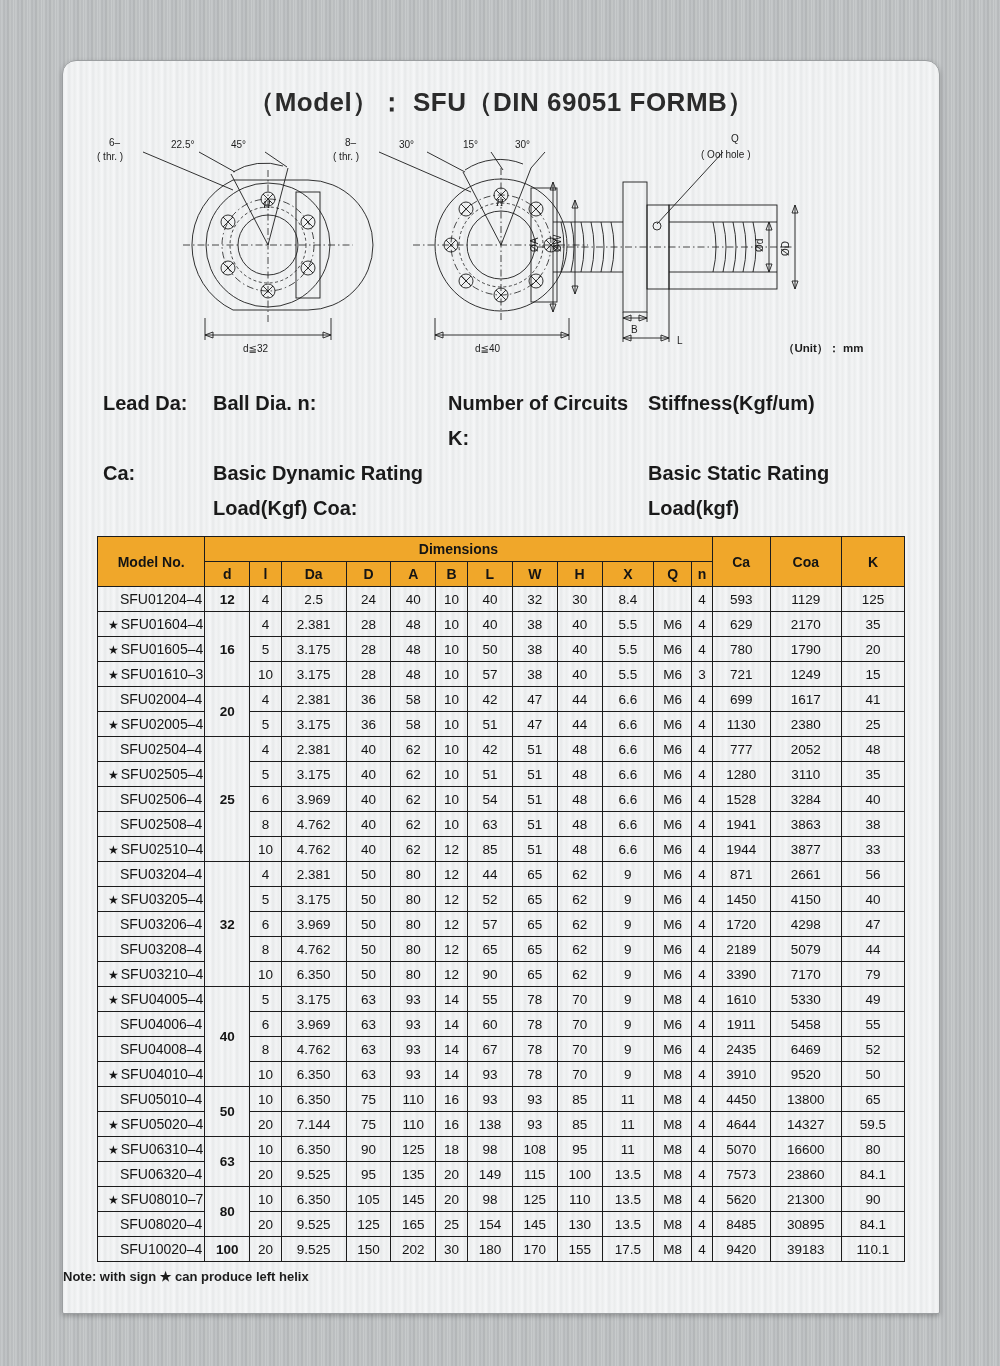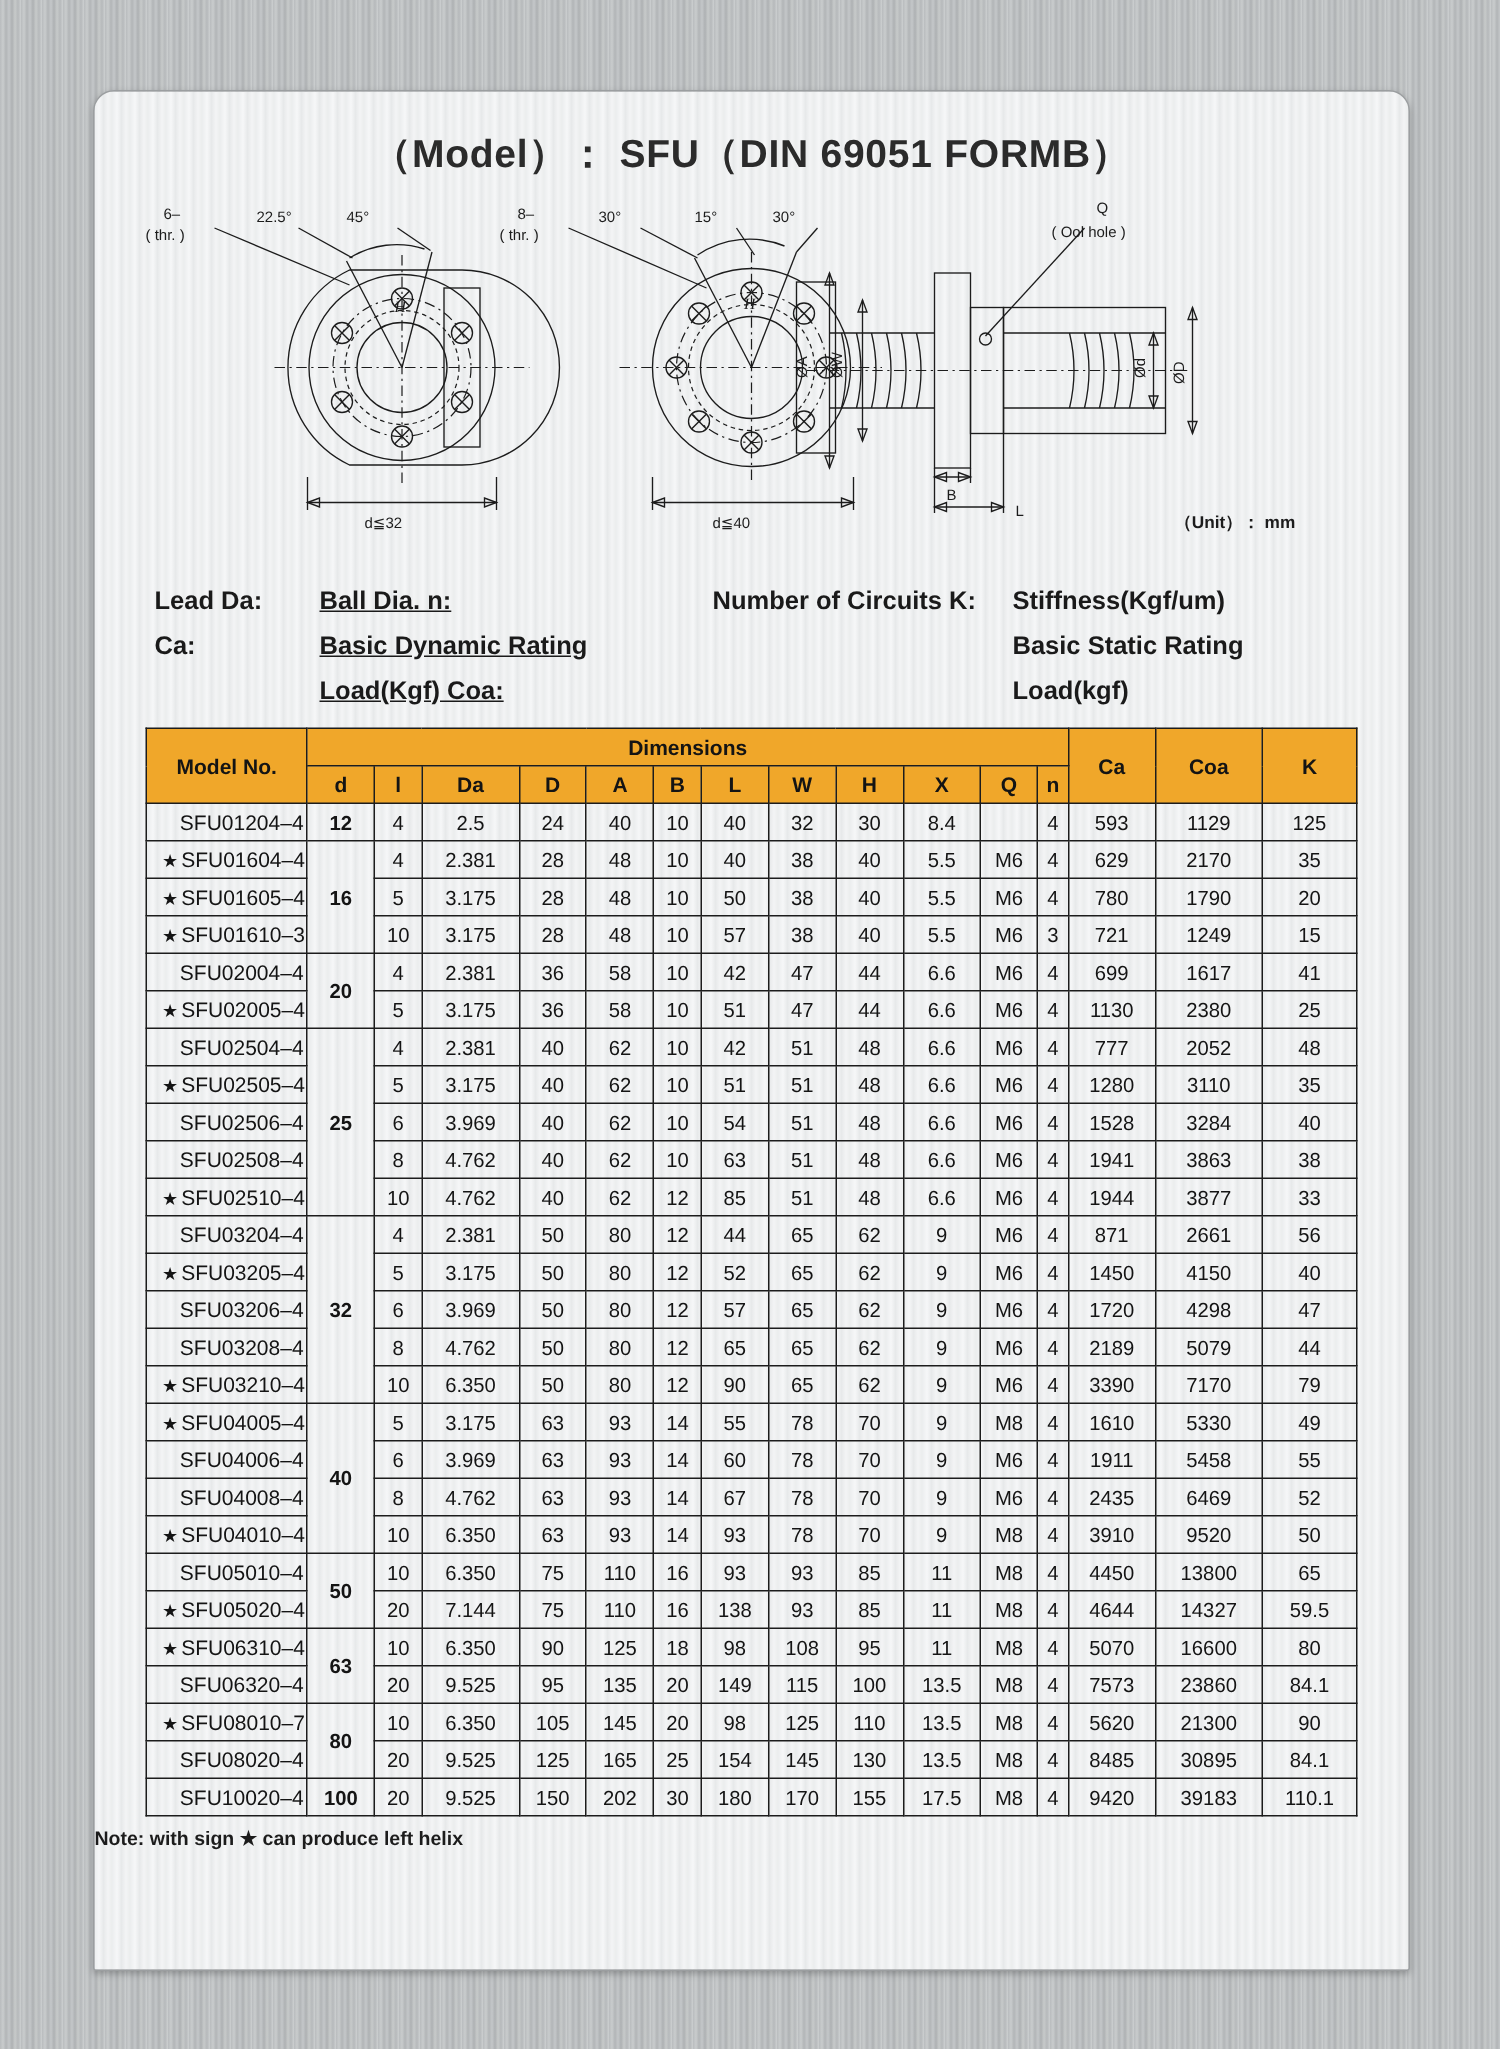--- a/index.html
+++ b/index.html
@@ -38,29 +38,29 @@
   .drawings {
     position:relative;
     height:250px;
     margin:10px 20px 0 20px;
   }
   .drawings svg { display:block; }
 
   
   .legend {
     margin:6px 40px 0 40px;
-    font-size:17px;
+    font-size:20px;
     font-weight:bold;
     color:#1a1a1a;
     line-height:1.75;
   }
   .legend-row { display:flex; }
   .legend-row .c1 { width:110px; }
-  .legend-row .c2 { width:235px;text-decoration:underline; }
-  .legend-row .c3 { width:200px;margin-left:27px; }
+  .legend-row .c2 { width:235px; }
+  .legend-row .c3 { width:200px; }
   .legend-row .c4 { flex:1; }
 
   
   table.spec {
     border-collapse:collapse;
     margin:10px auto 0 auto;
     width:808px;
     font-size:13.5px;
     color:#141414;
   }

